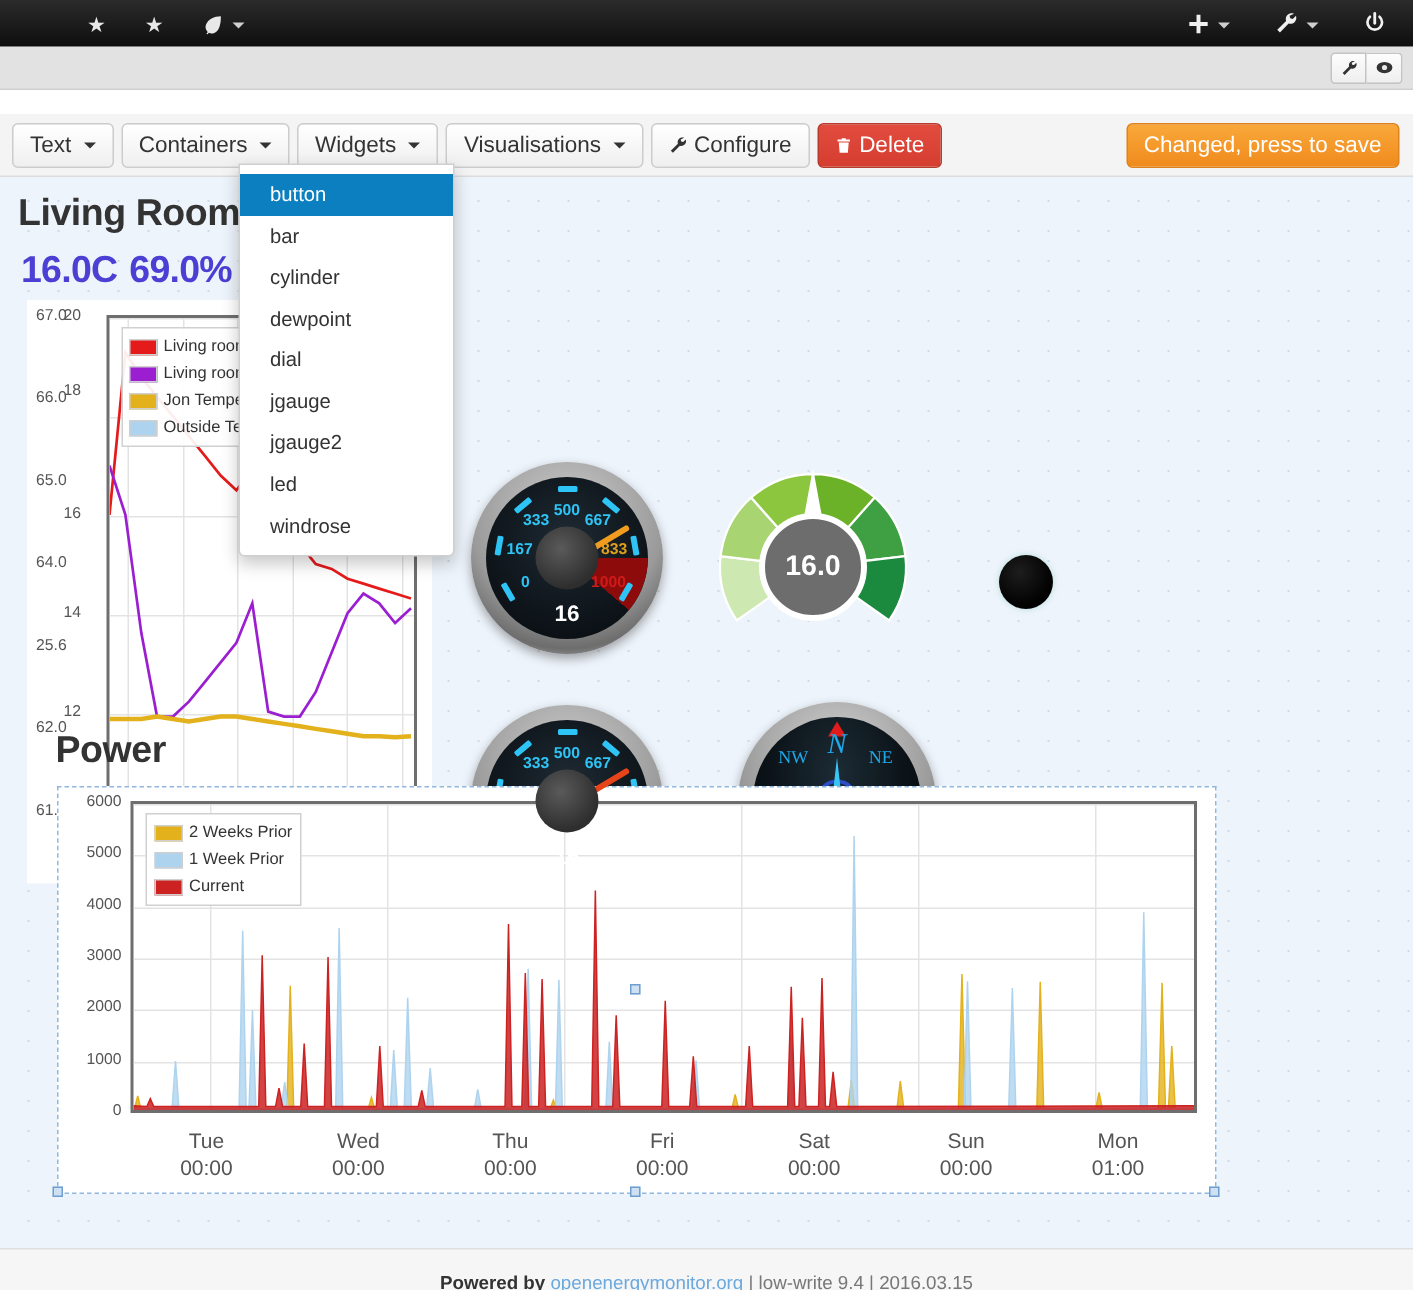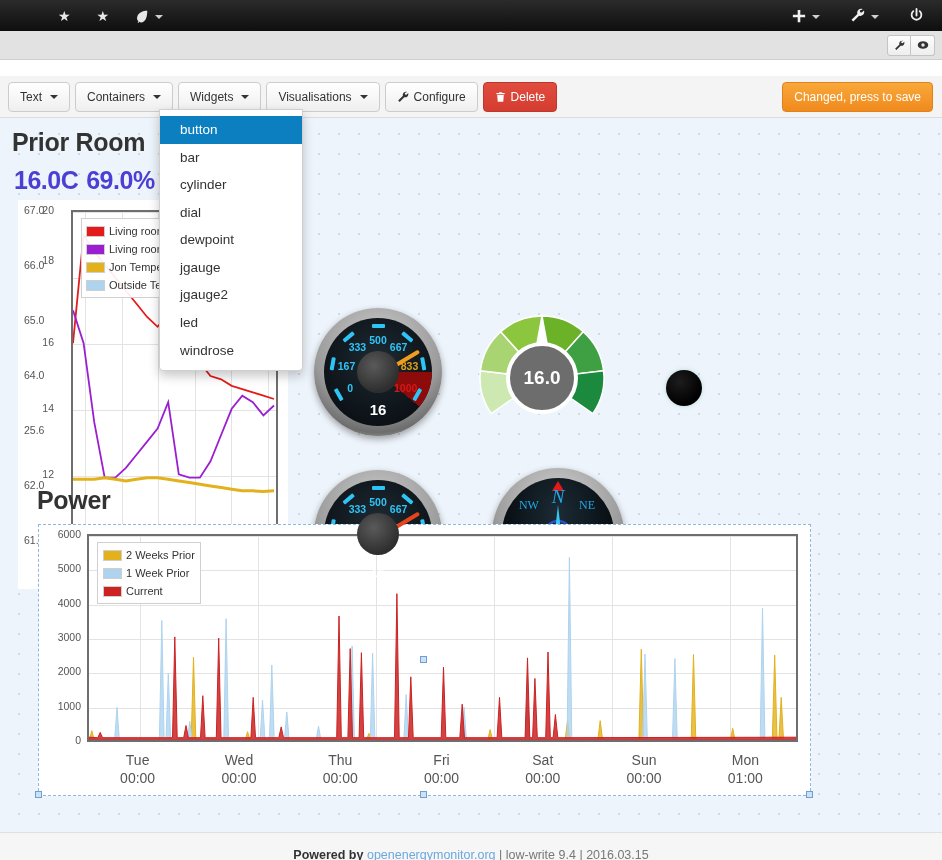--- a/index.html
+++ b/index.html
@@ -50,21 +50,21 @@
 
   
   .toolbar {
     height: 42px; background: #f4f4f4; border-bottom: 1px solid #dcdcdc;
     display: flex; align-items: center; padding: 0 8px; gap: 5px;
     position: relative;
   }
   .btn {
     height: 30px; padding: 0 11px; border-radius: 4px;
     border: 1px solid #cccccc; background: linear-gradient(to bottom,#ffffff,#efefef);
-    color: #333; font-size: 12px; cursor: pointer;
+    color: #333; font-size: 15px; cursor: pointer;
     display: flex; align-items: center; gap: 5px; white-space: nowrap;
     font-family: "Liberation Sans", sans-serif;
   }
   .btn-danger {
     background: linear-gradient(to bottom,#e24c3f,#d43d30);
     border-color: #b93a2d; color: #fff;
   }
   .btn-warn {
     position: absolute; right: 9px;
     background: linear-gradient(to bottom,#f9a83a,#f08a1d);
@@ -323,31 +323,31 @@
   </div>
   <div class="btn btn-warn">
     <span>Changed, press to save</span>
   </div>
 </div>
 
 <div class="dropdown" id="widgets-dropdown">
     <div class="dd-item active">button</div>
     <div class="dd-item">bar</div>
     <div class="dd-item">cylinder</div>
+    <div class="dd-item">dewpoint</div>
     <div class="dd-item">dial</div>
-    <div class="dd-item">dewpoint</div>
     <div class="dd-item">jgauge</div>
     <div class="dd-item">jgauge2</div>
     <div class="dd-item">led</div>
     <div class="dd-item">windrose</div>
   </div>
 
 <div class="canvas">
 
-  <div class="section-title" id="living-room-title">Prior Room</div>
+  <div class="section-title" id="living-room-title">Living Room</div>
 
   <div class="bigvals">
     <span class="bigval">16.0C</span>
     <span class="bigval">69.0%</span>
   </div>
 
   <div class="temp-chart">
     <div class="tc-plot" id="tc-plot">
         <div class="grid-h" style="top: 0px;"></div>
         <div class="grid-h" style="top: 66px;"></div>

